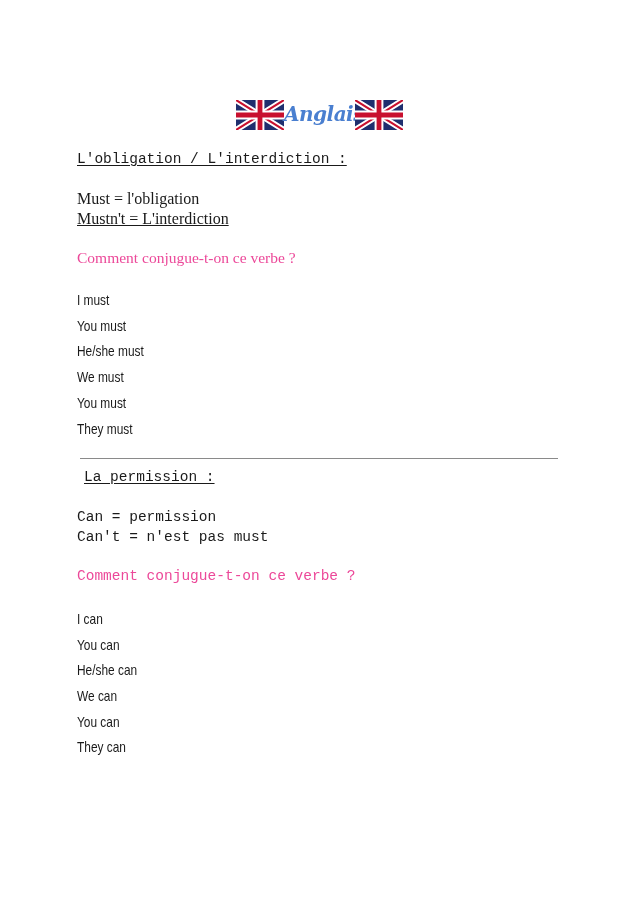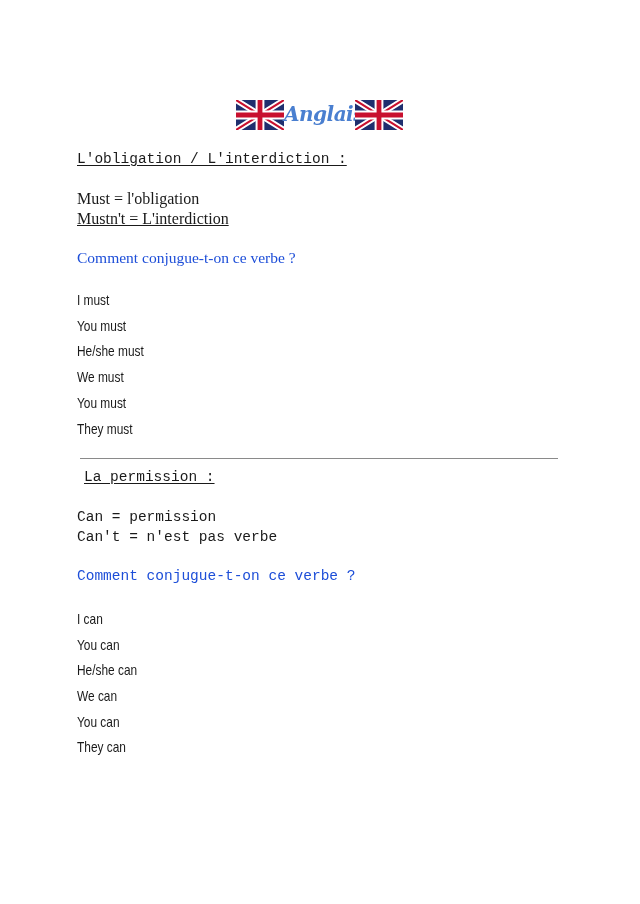--- a/index.html
+++ b/index.html
@@ -48,21 +48,21 @@
 
     .sans {
       font-family: Liberation Mono, monospace;
       font-size: 14.5px;
     }
     .serif {
       font-family: "Liberation Serif", serif;
       font-size: 16px;
     }
     .underline { text-decoration: underline; text-underline-offset: 2px; }
-    .orange { color: #1d4ed8; }
+    .orange { color: #ec4899; }
     .cond {
       font-family: "Liberation Sans", sans-serif;
       font-size: 14.5px;
       transform: scaleX(0.82);
       transform-origin: left center;
       color: #1a1a1a;
     }
     .divider {
       position: absolute;
       left: 80px;
@@ -109,21 +109,21 @@
 <div class="abs cond" style="left:77px; top:343px;">He/she must</div>
 <div class="abs cond" style="left:77px; top:369px;">We must</div>
 <div class="abs cond" style="left:77px; top:395px;">You must</div>
 <div class="abs cond" style="left:77px; top:421px;">They must</div>
 
 <div class="divider"></div>
 
 <div class="abs sans underline" style="left:84px; top:469px;">La permission :</div>
 
 <div class="abs sans" style="left:77px; top:509px;">Can = permission</div>
-<div class="abs sans" style="left:77px; top:529px;">Can't = n'est pas verbe</div>
+<div class="abs sans" style="left:77px; top:529px;">Can't = n'est pas must</div>
 
 <div class="abs sans orange" style="left:77px; top:568px;">Comment conjugue-t-on ce verbe ?</div>
 
 <div class="abs cond" style="left:77px; top:611px;">I can</div>
 <div class="abs cond" style="left:77px; top:637px;">You can</div>
 <div class="abs cond" style="left:77px; top:662px;">He/she can</div>
 <div class="abs cond" style="left:77px; top:688px;">We can</div>
 <div class="abs cond" style="left:77px; top:714px;">You can</div>
 <div class="abs cond" style="left:77px; top:739px;">They can</div>
 

